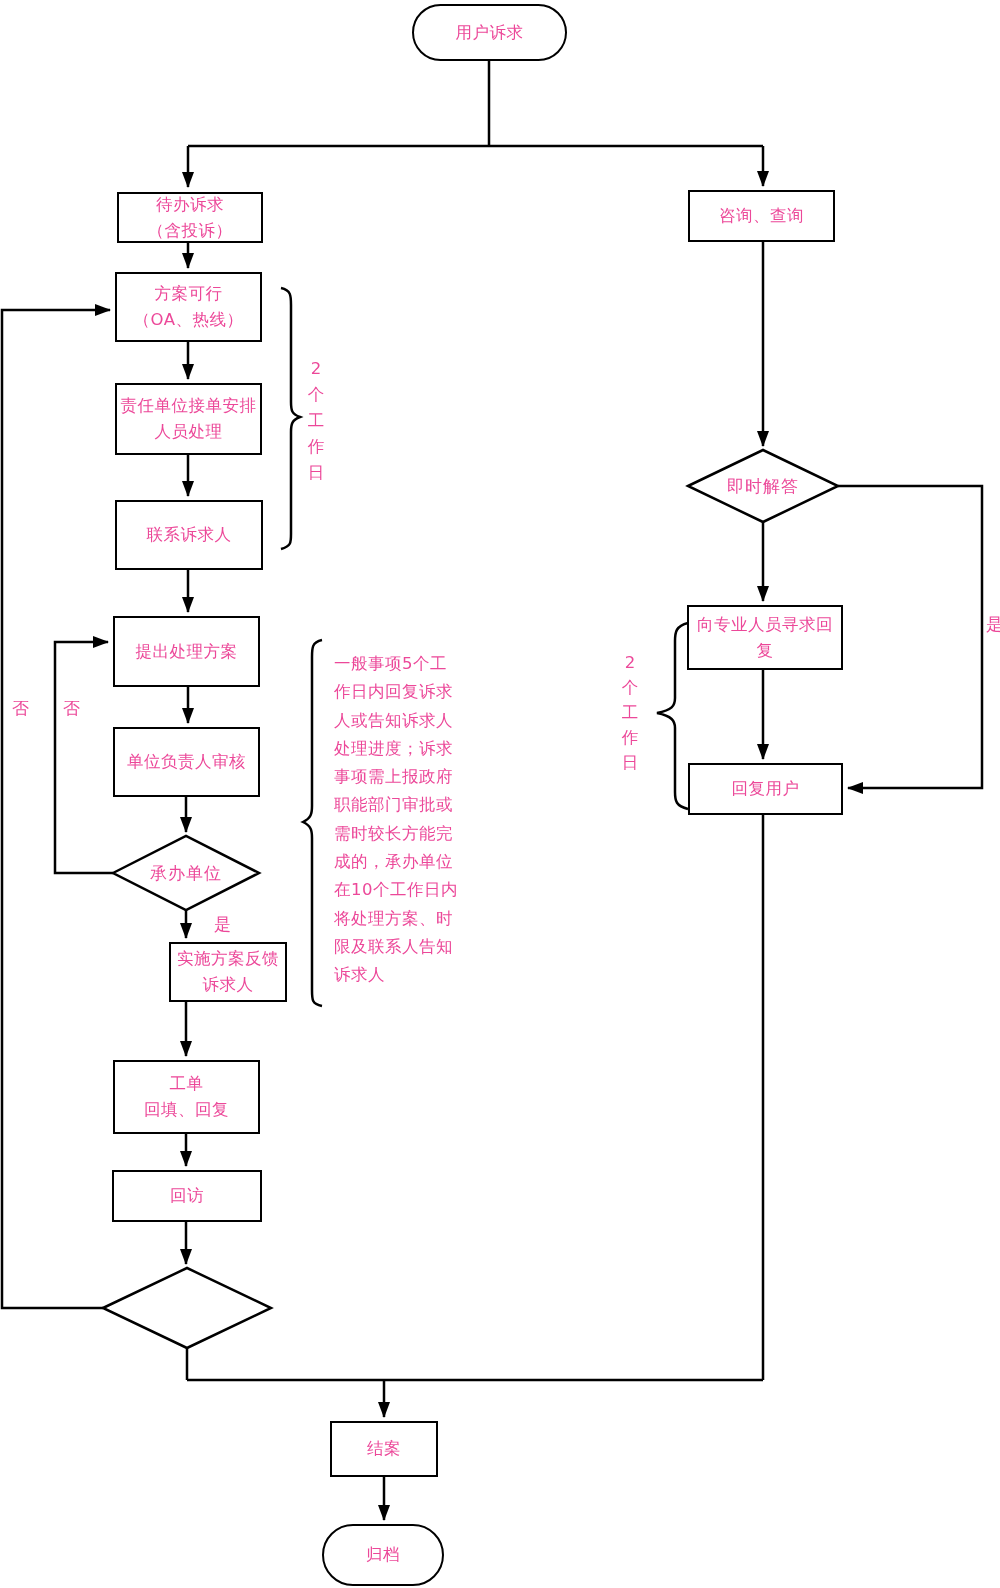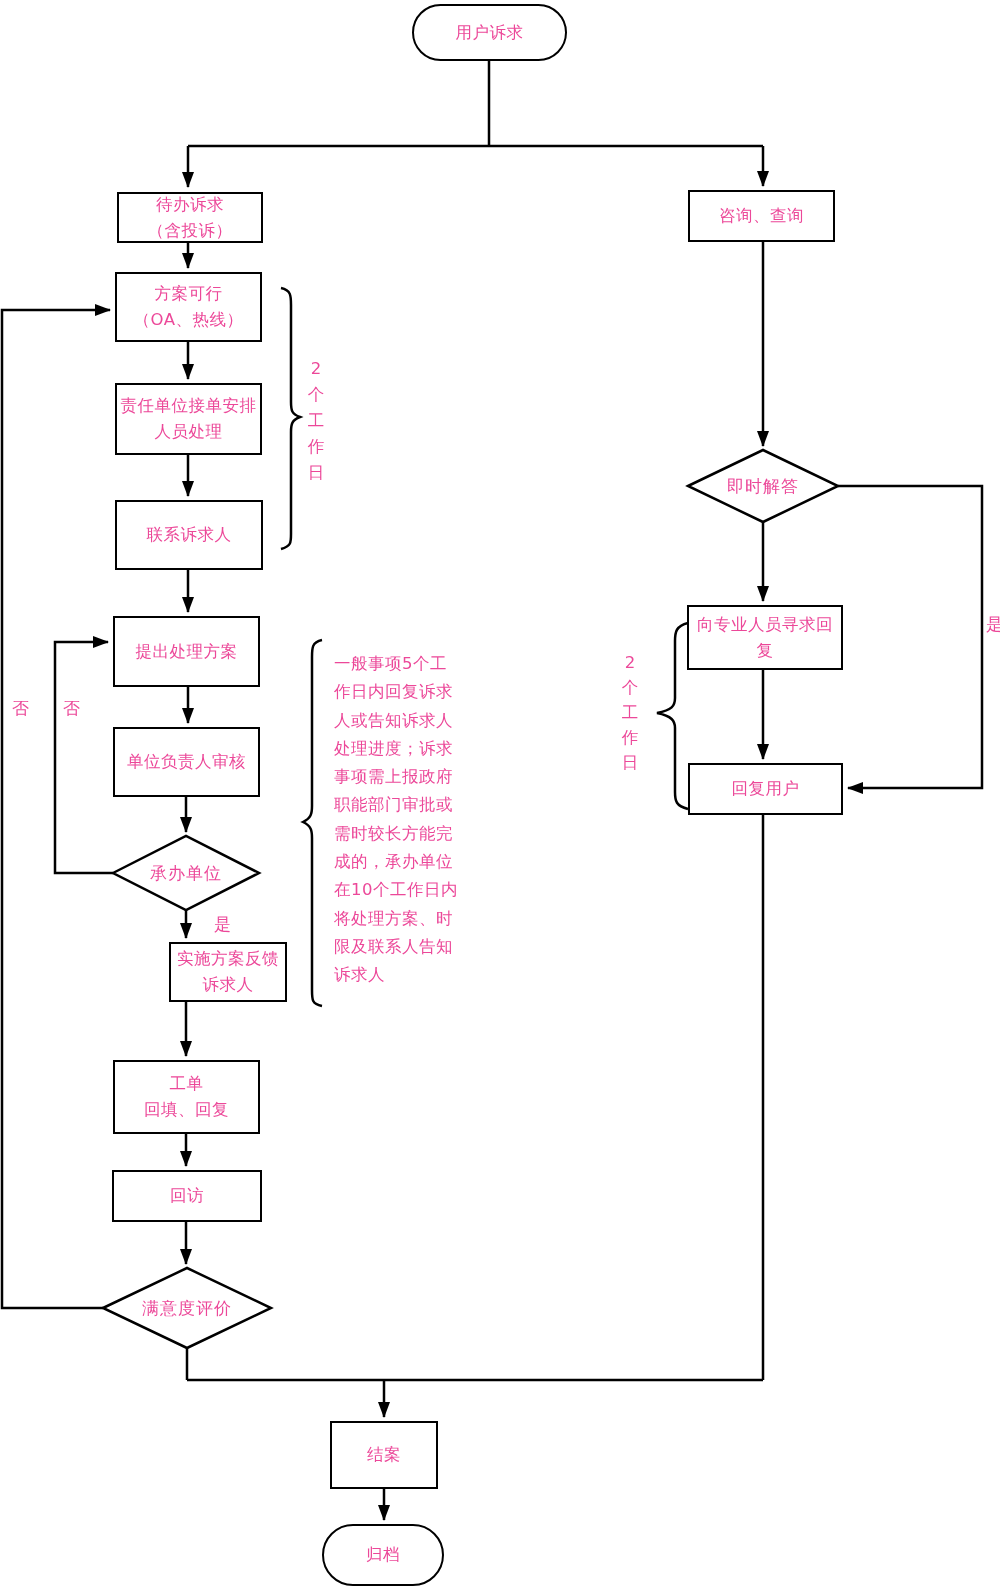--- a/index.html
+++ b/index.html
@@ -100,23 +100,22 @@
   <div class="dlabel" style="left:113px;top:836px;width:146px;height:74px;">承办单位</div>
 
   <div class="node" style="left:130px;top:942px;width:118px;height:60px;margin-left:39px;">实施方案反馈
 诉求人</div>
 
   <div class="node" style="left:113px;top:1060px;width:147px;height:74px;">工单
 回填、回复</div>
 
   <div class="node" style="left:112px;top:1170px;width:150px;height:52px;">回访</div>
 
-  <div class="dlabel" style="left:103px;top:1268px;width:168px;height:80px;">满意度评价</div>
 
-  <div class="node" style="left:330px;top:1421px;width:108px;height:68px;">结案</div>
+  <div class="node" style="left:330px;top:1421px;width:108px;height:56px;">结案</div>
 
   <div class="node" style="left:688px;top:190px;width:147px;height:52px;">咨询、查询</div>
 
   <div class="node stadium" style="left:322px;top:1524px;width:122px;height:62px;border-radius:31px;">归档</div>
 
   <div class="dlabel" style="left:688px;top:450px;width:150px;height:72px;">即时解答</div>
 
   <div class="node" style="left:687px;top:605px;width:156px;height:65px;">向专业人员寻求回复</div>
 
   <div class="node" style="left:688px;top:763px;width:155px;height:52px;">回复用户</div>

